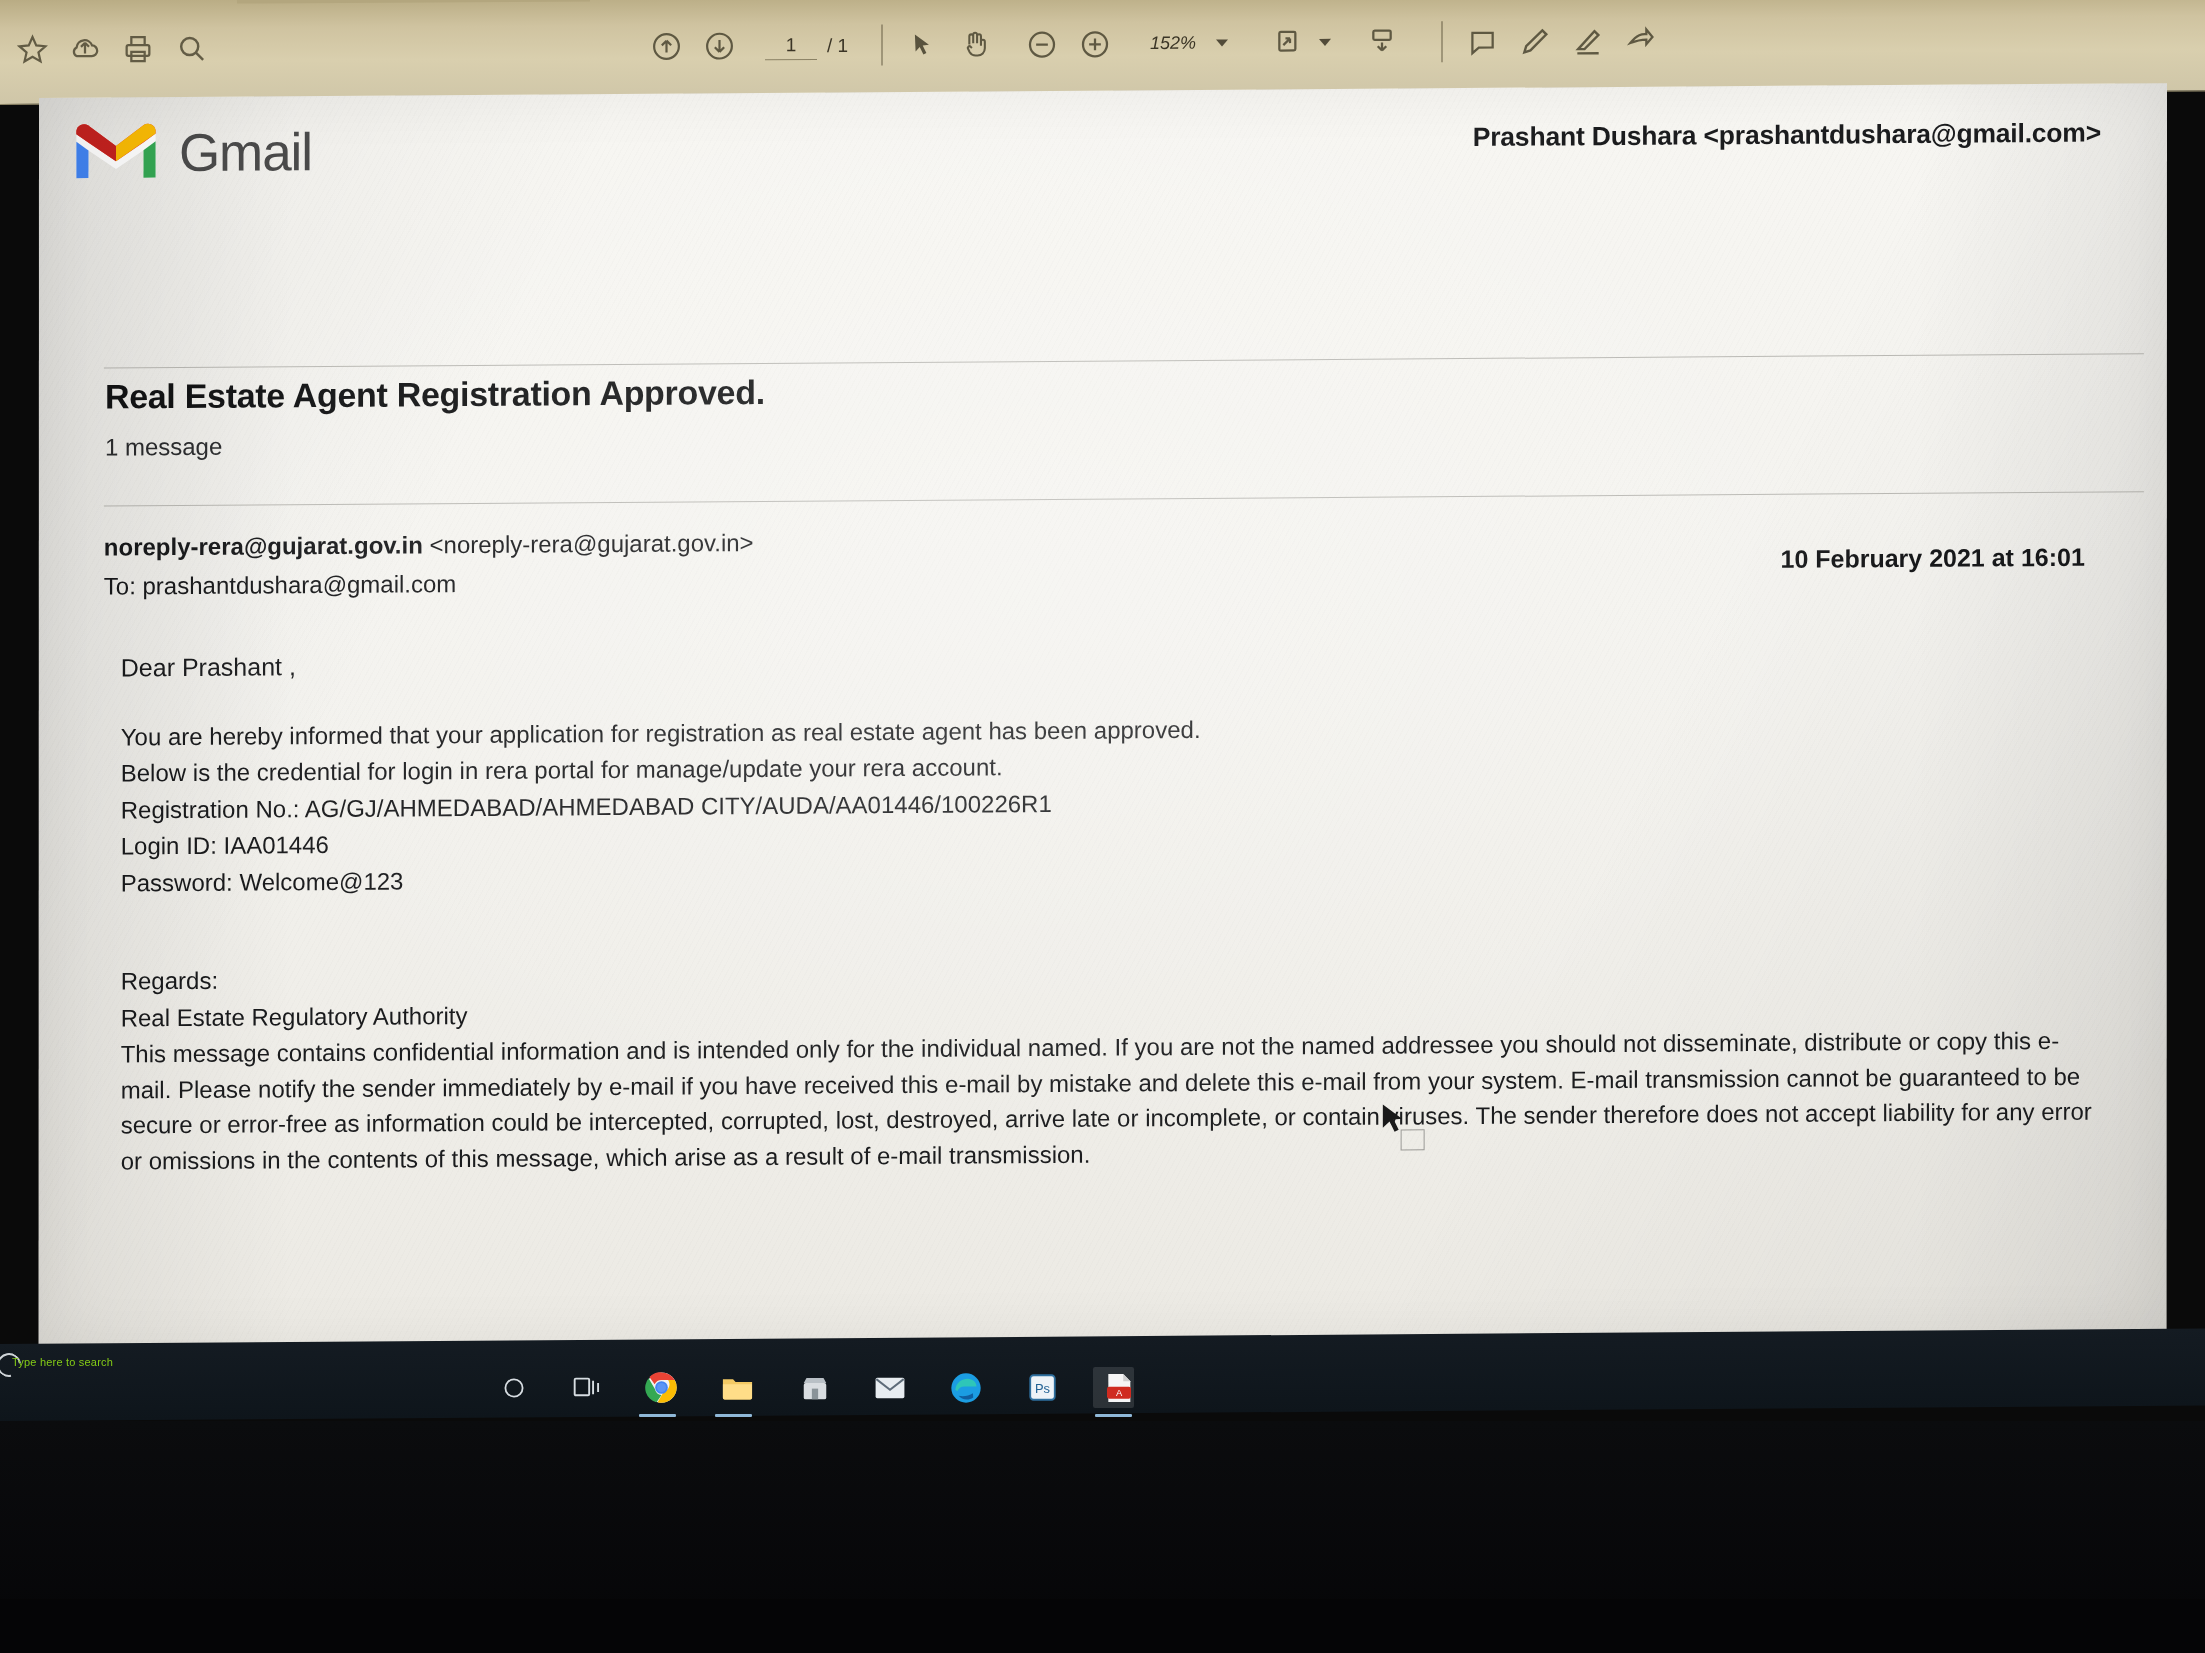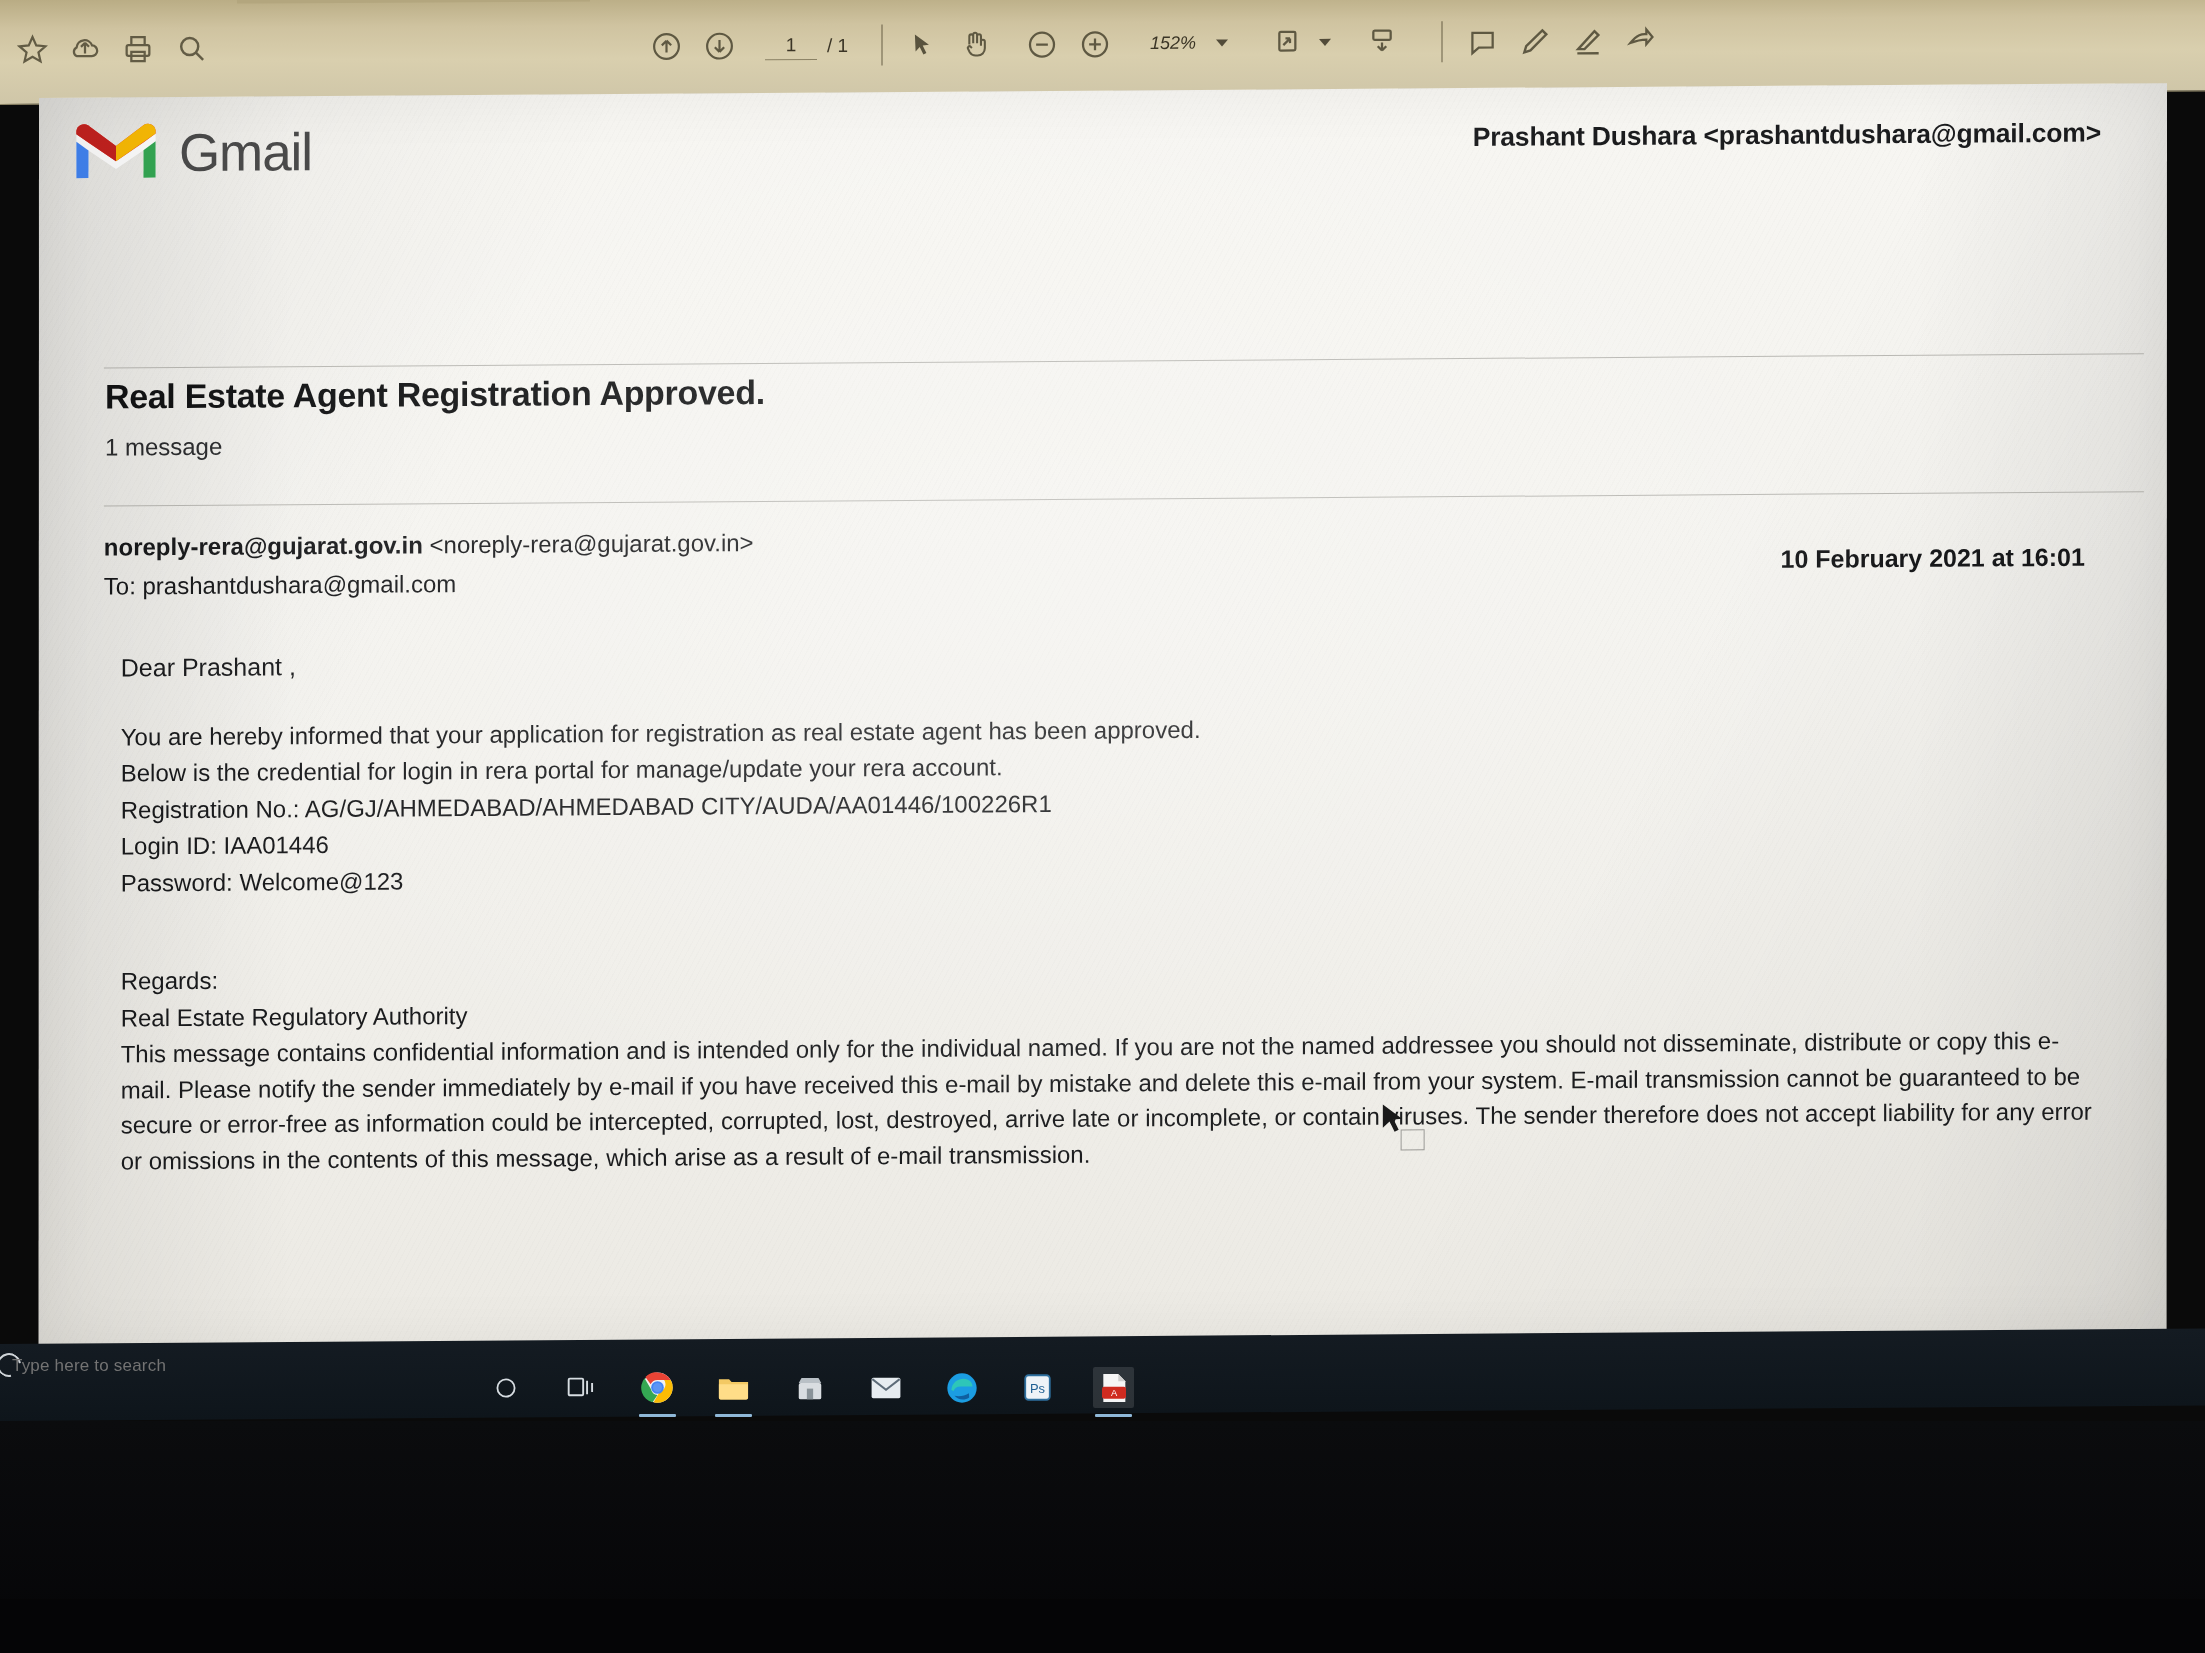--- a/index.html
+++ b/index.html
@@ -222,42 +222,42 @@
     position: absolute;
     left: 0; top: 1344px;
     width: 2205px; height: 77px;
     background: linear-gradient(180deg, #141b22 0%, #0e151b 100%);
     transform: skewY(-0.4deg);
     transform-origin: 0 0;
   }
   .search-hint {
     position: absolute;
     left: 12px; top: 1356px;
-    font-size: 17px;
-    color: #737373;
+    font-size: 11px;
+    color: #84cc16;
     letter-spacing: 0.2px;
     white-space: nowrap;
   }
   .cortana-o {
     position: absolute;
     left: -3.3px; top: 1353px;
     width: 20px; height: 20px;
     border: 2.2px solid #cfd4d8;
     border-radius: 50%;
     border-right-color: transparent;
     transform: rotate(35deg);
   }
   .tasks {
     position: absolute;
     left: 485px; top: 1367px;
     display: flex; align-items: flex-start; gap: 35px;
   }
   .task-ico {
     width: 41px; height: 41px;
-    display:flex; align-items:center; justify-content:center;
+    display:flex; align-items:center; justify-content:flex-end;
     position: relative;
   }
   .task-ico.active::after{
     content:"";
     position:absolute; left: 2.2px; right: 2.2px; bottom: -8.8px;
     height: 2.8px; background: #8fb8d8; border-radius: 1.1px;
   }
   .tray {
     position: absolute;
     right: 16.5px; top: 1455px;

